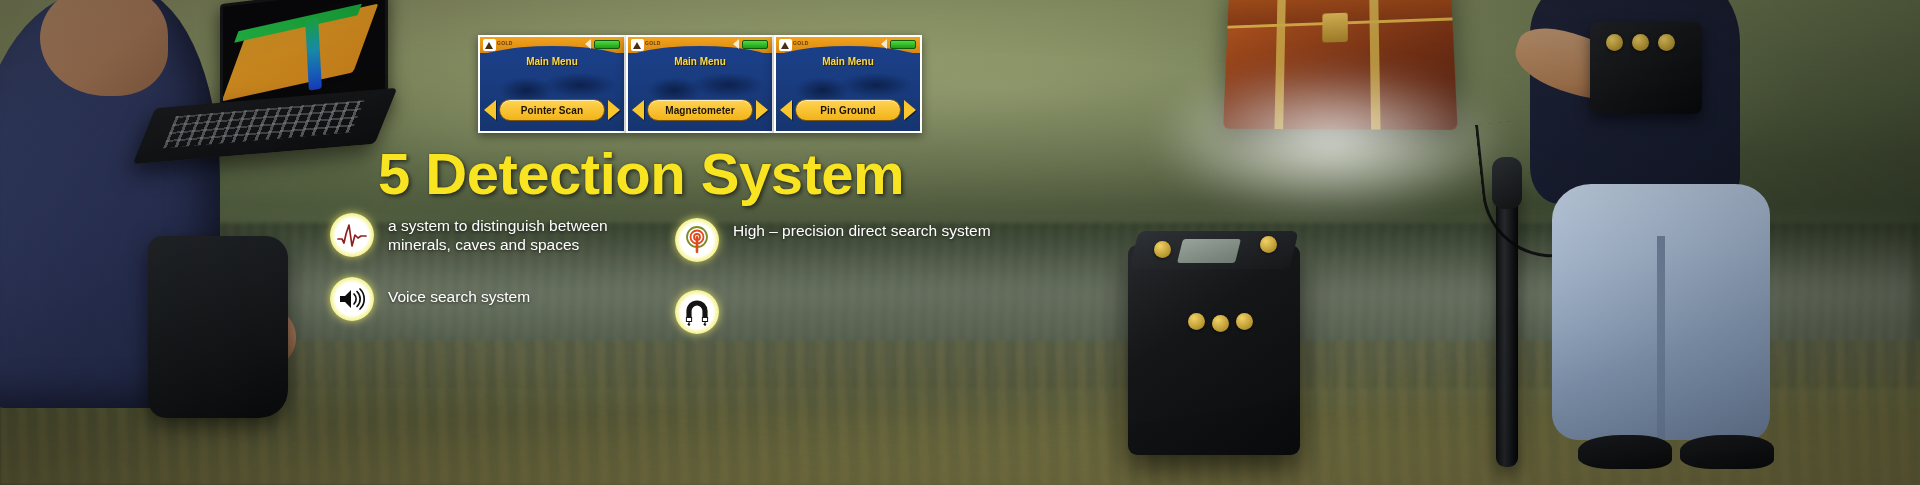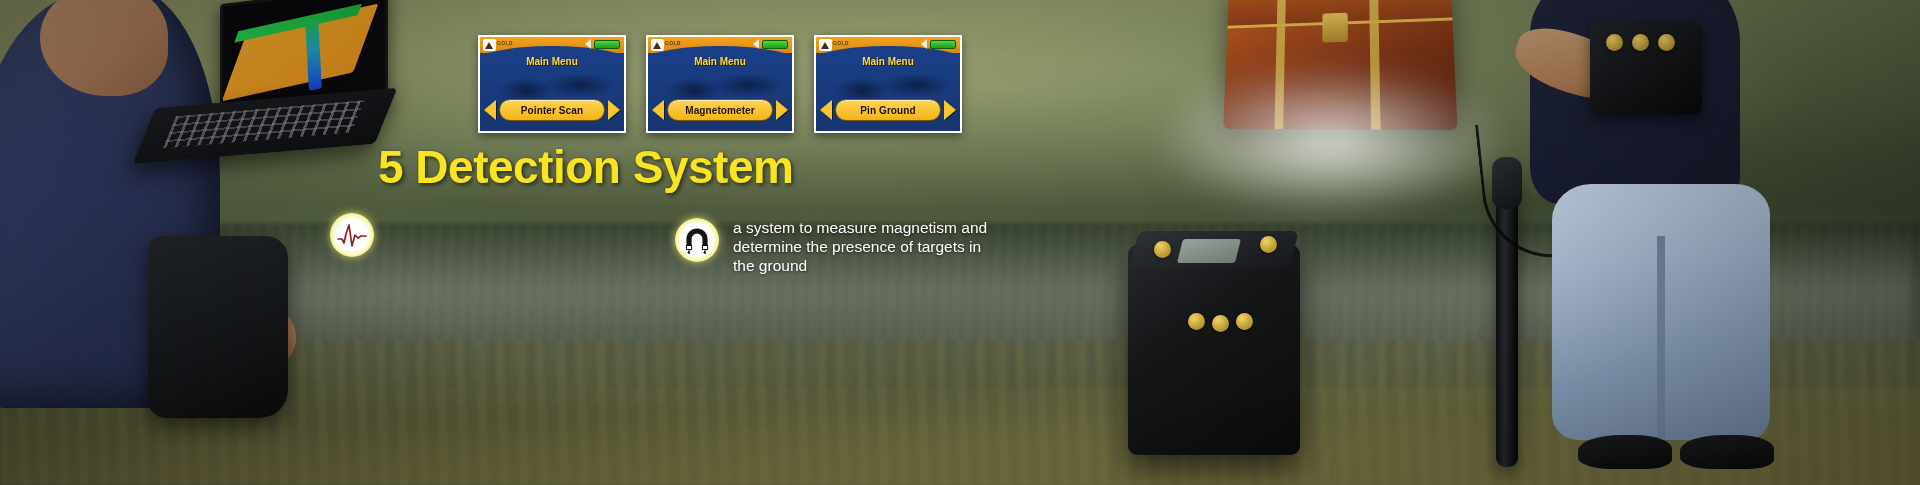--- a/index.html
+++ b/index.html
@@ -209,21 +209,21 @@
     position:absolute; right:352px; top:120px; width:86px; height:140px;
     border-left:3px solid rgba(8,8,10,.85);
     border-bottom:3px solid rgba(8,8,10,.85);
     border-radius:0 0 0 70px;
     transform:rotate(-6deg);
   }
 
   
   .panels {
     position:absolute; left:478px; top:35px;
-    display:flex; gap:20px;
+    display:flex; gap:0;
     z-index:6;
   }
   .panel {
     width:148px; height:98px;
     background:linear-gradient(180deg,#1b3f86 0%,#1a3d82 40%,#16356f 100%);
     border:2px solid #ffffff;
     position:relative;
     overflow:hidden;
     box-shadow:0 3px 9px rgba(0,0,0,.45);
   }
@@ -298,21 +298,21 @@
     font-size:10px; font-weight:bold; color:#1e1405;
     letter-spacing:.1px;
     box-shadow:inset 0 1px 0 rgba(255,255,255,.6);
     white-space:nowrap;
   }
 
   
   .headline {
     position:absolute; left:378px; top:140px;
     z-index:7;
-    font-size:46px; font-weight:bold;
+    font-size:58px; font-weight:bold;
     color:#f8e421;
     letter-spacing:-.5px;
     text-shadow:2px 2px 4px rgba(0,0,0,.55), 0 0 2px rgba(0,0,0,.35);
     white-space:nowrap;
   }
 
   
   .features {
     position:absolute; left:330px; top:213px;
     width:700px; z-index:7;
@@ -486,37 +486,59 @@
 
     <div class="feat-col col-left">
 
 
       <div class="feat">
         <div class="feat-icon">
           <svg width="30" height="26" viewBox="0 0 30 26">
             <polyline points="1,17 5,17 7,21 9,12 12,3 15,24 18,13 21,16 24,14 29,14" fill="none" stroke="#8f2020" stroke-width="1.7" stroke-linejoin="round" stroke-linecap="round"></polyline>
           </svg>
         </div>
-      </div>
-
+        <div class="feat-text two">a system to distinguish between minerals, caves and spaces</div>
+      </div>
+
+      <div class="feat">
+        <div class="feat-icon">
+          <svg width="28" height="24" viewBox="0 0 28 24">
+            <path d="M2,9 L7,9 L13,3 L13,21 L7,15 L2,15 Z" fill="#0d0d0d"></path>
+            <path d="M16,7 A7,7 0 0 1 16,17" fill="none" stroke="#0d0d0d" stroke-width="1.7" stroke-linecap="round"></path>
+            <path d="M19,4.5 A10.5,10.5 0 0 1 19,19.5" fill="none" stroke="#0d0d0d" stroke-width="1.7" stroke-linecap="round"></path>
+            <path d="M22,2 A14,14 0 0 1 22,22" fill="none" stroke="#0d0d0d" stroke-width="1.7" stroke-linecap="round"></path>
+          </svg>
+        </div>
+        <div class="feat-text">Voice search system</div>
+      </div>
 
     </div>
 
     <div class="feat-col col-right">
 
+      <div class="feat" style="margin-bottom:28px">
+        <div class="feat-icon">
+          <svg width="30" height="30" viewBox="0 0 30 30">
+            <circle cx="15" cy="12" r="10" fill="none" stroke="#7f8c2a" stroke-width="1.8"></circle>
+            <circle cx="15" cy="12" r="6.5" fill="none" stroke="#e04b1d" stroke-width="1.8"></circle>
+            <circle cx="15" cy="12" r="3" fill="none" stroke="#e04b1d" stroke-width="1.8"></circle>
+            <rect x="13.7" y="11" width="2.6" height="17" rx="1.2" fill="#e04b1d"></rect>
+          </svg>
+        </div>
+        <div class="feat-text two">High – precision direct search system</div>
+      </div>
 
       <div class="feat">
         <div class="feat-icon">
           <svg width="28" height="28" viewBox="0 0 28 28">
             <path d="M6,22 L6,13 A8,8 0 0 1 22,13 L22,22" fill="none" stroke="#141414" stroke-width="5.2" stroke-linecap="butt"></path>
             <rect x="3.4" y="19.5" width="5.2" height="4" fill="#ffffff" stroke="#141414" stroke-width="1"></rect>
             <rect x="19.4" y="19.5" width="5.2" height="4" fill="#ffffff" stroke="#141414" stroke-width="1"></rect>
             <path d="M6.4,24 L5.2,26.4 L6.6,26.4 L5.6,28.4" fill="none" stroke="#141414" stroke-width="1.1"></path>
             <path d="M22.4,24 L21.2,26.4 L22.6,26.4 L21.6,28.4" fill="none" stroke="#141414" stroke-width="1.1"></path>
           </svg>
         </div>
-        <div class="feat-text three">a system to measure magnetism and determine the presence of targets in the ground</div>
       </div>
 
     </div>
   </div>
 
 </div>
 
 </body></html>

